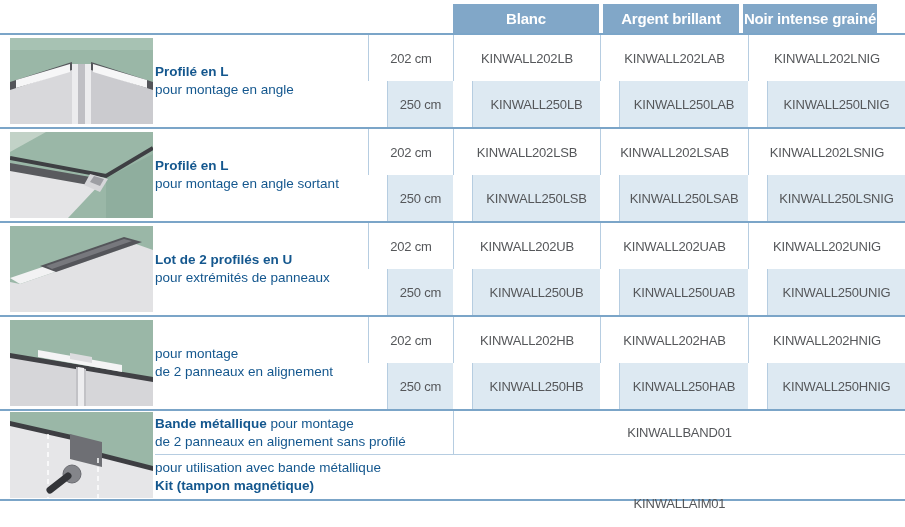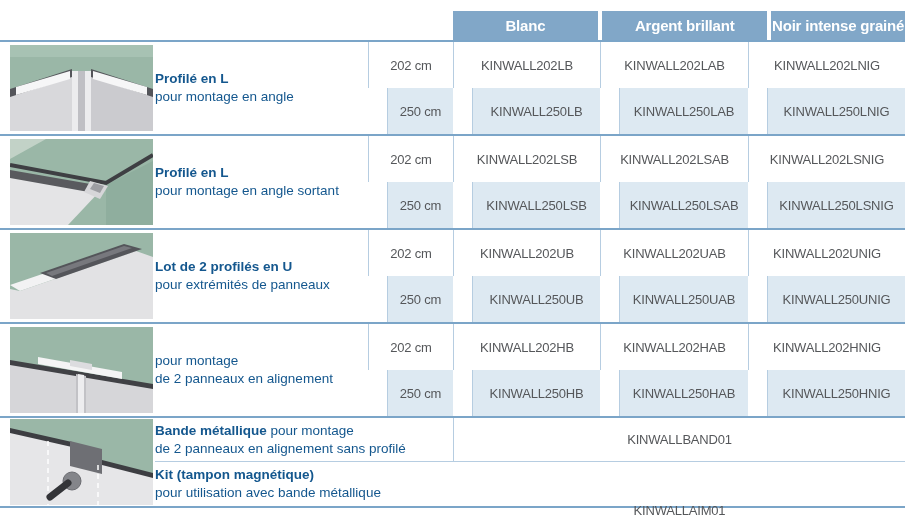--- a/index.html
+++ b/index.html
@@ -4,26 +4,26 @@
 <style>
   :root{
     --hdr:#81a7c8; --alt:#dde9f2; --div:#7ba5c8; --bdr:#b6cde1;
     --blue:#14578e; --gray:#55575a;
   }
   *{box-sizing:border-box; margin:0; padding:0;}
   body{width:905px; height:527px; background:#fff;
        font-family:"Liberation Sans", sans-serif; overflow:hidden;}
   .page{width:905px;}
   
-  .header-row{display:flex; margin-top:11px; height:29px;}
+  .header-row{display:flex; margin-top:4px; height:29px;}
   .hspacer{width:453px;}
   .hcell{background:var(--hdr); color:#fff; font-weight:bold; font-size:15px;
          letter-spacing:-0.2px; display:flex; align-items:center; justify-content:center;}
   .hcell.c1{width:146px;}
-  .hcell.c2{width:165px; margin-left:4px;}
+  .hcell.c2{width:136px; margin-left:4px;}
   .hcell.c3{width:134px; margin-left:4px;}
   
   .group{display:flex; border-top:2px solid var(--div); width:905px;}
   .img-cell{width:155px; display:flex; align-items:center; padding-left:10px;}
   .product{width:143px; height:86px; display:block;}
   .desc-cell{width:213px; display:flex; flex-direction:column; justify-content:center;
              color:var(--blue); font-size:13.5px; line-height:1.3; padding-right:6px;}
   .desc-title{font-weight:bold;}
   .desc-sub{white-space:pre-line;}
   .rgrid{display:grid; grid-template-columns:85px 147px 148px 157px; grid-auto-rows:46px;}
@@ -186,22 +186,22 @@
     <div class="acc-rows">
       <div class="acc-row first">
         <div class="acc-desc">
           <div><span class="b">Bande métallique</span><span> pour montage</span></div>
           <div>de 2 panneaux en alignement sans profilé</div>
         </div>
         <div class="acc-code">KINWALLBAND01</div>
       </div>
       <div class="acc-row second">
         <div class="acc-desc">
+          <div>pour utilisation avec bande métallique</div>
           <div><span class="b">Kit (tampon magnétique)</span><span></span></div>
-          <div>pour utilisation avec bande métallique</div>
         </div>
         <div class="acc-code">KINWALLAIM01</div>
       </div>
     </div>
   </div>
 
   <div class="bottom-line"></div>
 
 </div>
 

